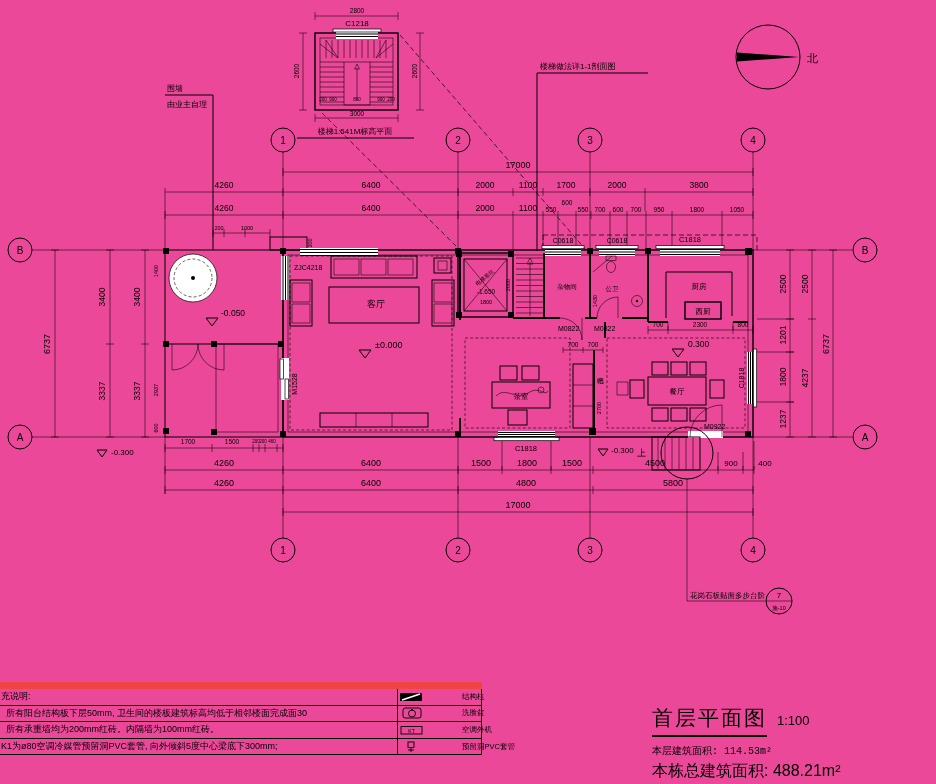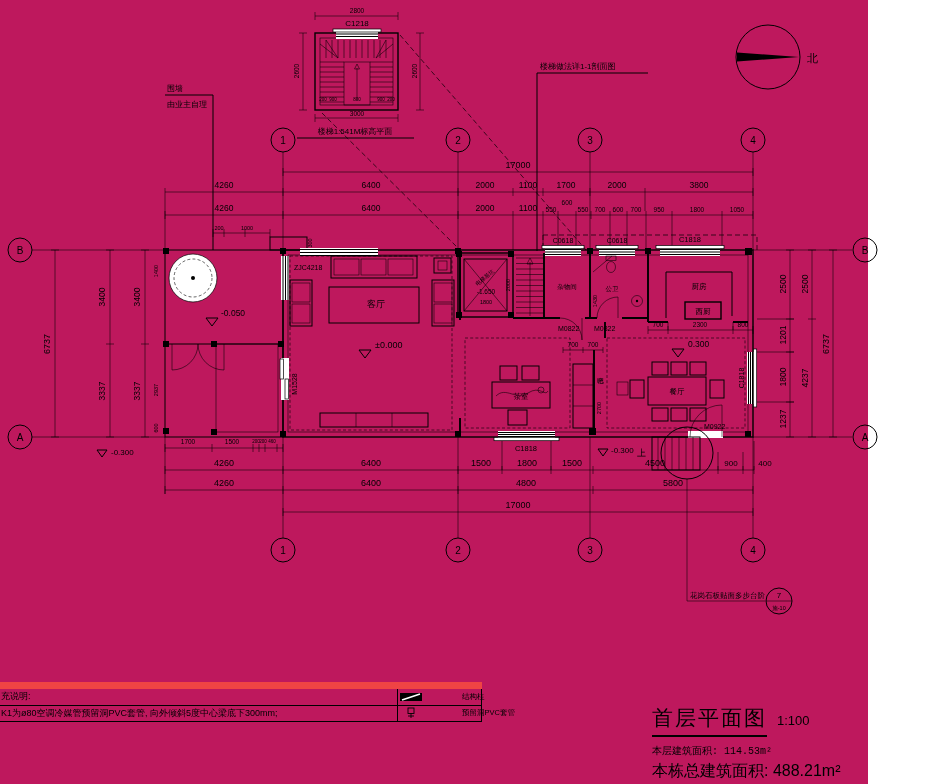--- a/index.html
+++ b/index.html
@@ -1,17 +1,17 @@
 <!DOCTYPE html>
 <html><head>
 <meta charset="utf-8">
 <style>
   html,body{margin:0;padding:0;background:#fff;width:936px;height:784px;overflow:hidden;
     font-family:"Liberation Sans","DejaVu Sans",sans-serif;}
-  #stage{position:relative;width:868px;height:784px;background:#be185d;}
+  #stage{position:relative;width:936px;height:784px;background:#ec4899;}
   svg text{fill:#000;font-family:"Liberation Sans","DejaVu Sans",sans-serif;}
   .ln{stroke:#000;stroke-width:1;fill:none}
   .ln13{stroke:#000;stroke-width:1.4;fill:none}
   .wall{stroke:#000;stroke-width:1.9;fill:none}
   .thin{stroke:#000;stroke-width:.55;fill:none}
   .dash{stroke:#000;stroke-width:.7;fill:none;stroke-dasharray:5 3}
   .dash2{stroke:#000;stroke-width:.6;fill:none;stroke-dasharray:3 2.2}
   .blk{fill:#000;stroke:none}
   .wht{fill:#fff;stroke:#000;stroke-width:.7}
   .whx{fill:#fff;stroke:none}
@@ -437,20 +437,45 @@
         <span class="lic">
           <svg width="26" height="12" viewBox="0 0 26 12">
                 <rect x="1" y="2" width="22" height="8" fill="#000"></rect>
                 <line x1="3" y1="9" x2="21" y2="3" stroke="#fff" stroke-width="1.6"></line>
               </svg>
         </span>
         <span class="llab">结构柱</span>
       </div>
     </div>
     <div class="nrow">
+      <div class="ncell ind1">所有阳台结构板下层50mm, 卫生间的楼板建筑标高均低于相邻楼面完成面30</div>
+      <div class="lcell">
+        <span class="lic">
+          <svg width="26" height="12" viewBox="0 0 26 12">
+                <rect x="4" y="1" width="18" height="10" rx="2" fill="none" stroke="#000" stroke-width="0.9"></rect>
+                <circle cx="13" cy="6.5" r="3.5" fill="none" stroke="#000" stroke-width="0.9"></circle>
+                <circle cx="13" cy="2.8" r="0.9" fill="#000"></circle>
+              </svg>
+        </span>
+        <span class="llab">洗脸盆</span>
+      </div>
+    </div>
+    <div class="nrow">
+      <div class="ncell ind1">所有承重墙均为200mm红砖。内隔墙为100mm红砖。</div>
+      <div class="lcell">
+        <span class="lic">
+          <svg width="26" height="12" viewBox="0 0 26 12">
+                <rect x="2" y="2.5" width="21" height="7.5" fill="none" stroke="#000" stroke-width="0.9"></rect>
+                <text x="12.5" y="8.6" text-anchor="middle" font-size="5" fill="#000">KT</text>
+              </svg>
+        </span>
+        <span class="llab">空调外机</span>
+      </div>
+    </div>
+    <div class="nrow">
       <div class="ncell ind0">K1为ø80空调冷媒管预留洞PVC套管, 向外倾斜5度中心梁底下300mm;</div>
       <div class="lcell">
         <span class="lic">
           <svg width="26" height="12" viewBox="0 0 26 12">
                 <rect x="9" y="1" width="6" height="5.5" fill="none" stroke="#000" stroke-width="0.9"></rect>
                 <line x1="12" y1="6.5" x2="12" y2="11" stroke="#000" stroke-width="0.9"></line>
                 <line x1="9" y1="9" x2="15" y2="9" stroke="#000" stroke-width="0.9"></line>
               </svg>
         </span>
         <span class="llab">预留洞PVC套管</span>

